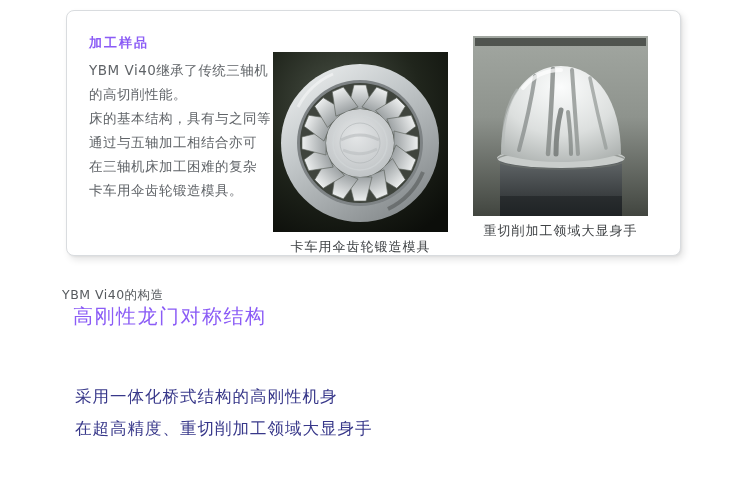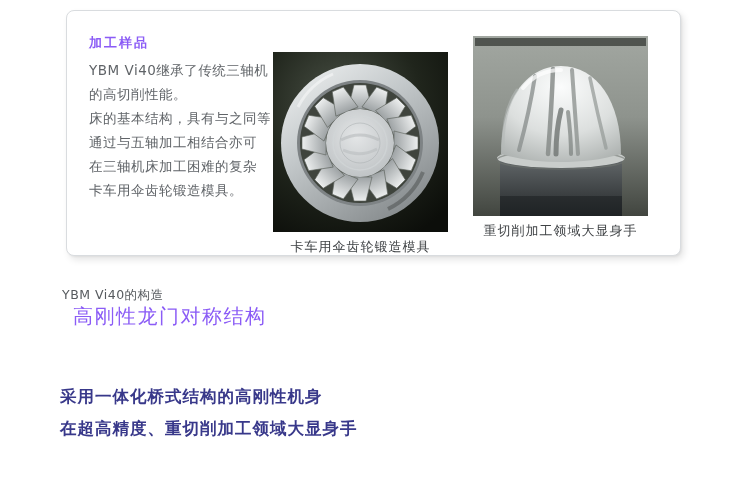--- a/index.html
+++ b/index.html
@@ -41,22 +41,22 @@
   .section-subtitle {
     position:absolute; left:62px; top:287px;
     font-size:12.5px; color:#565a5e; letter-spacing:0.5px;
   }
   .section-title {
     position:absolute; left:73px; top:303px;
     font-size:20px; font-weight:500; color:#8b5cf6; letter-spacing:1.5px;
   }
   
   .highlight {
-    position:absolute; left:60px;
-    font-size:16.5px; font-weight:700; color:#38388a; letter-spacing:1px;
+    position:absolute; left:75px;
+    font-size:16.5px; font-weight:400; color:#38388a; letter-spacing:1px;
     white-space:nowrap;
   }
   .highlight.h1 { top:386px; }
   .highlight.h2 { top:418px; }
 </style>
 </head>
 <body>
 
 <div class="page">
 

